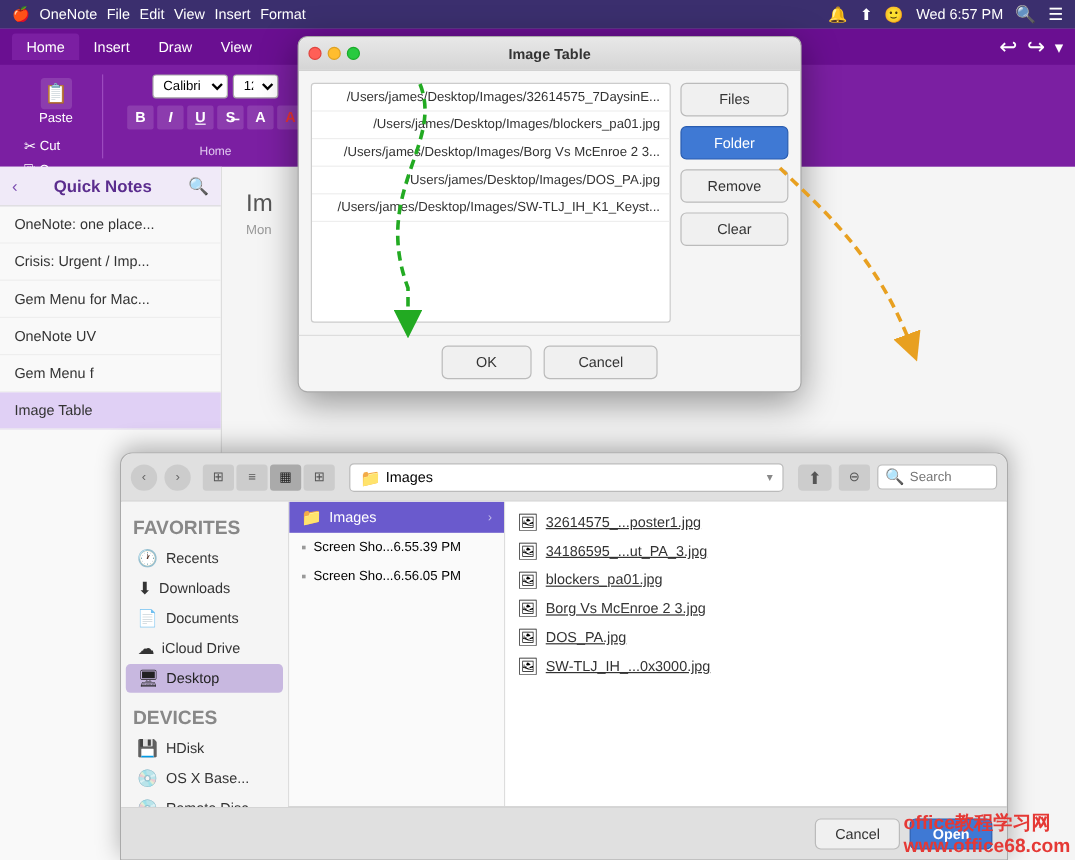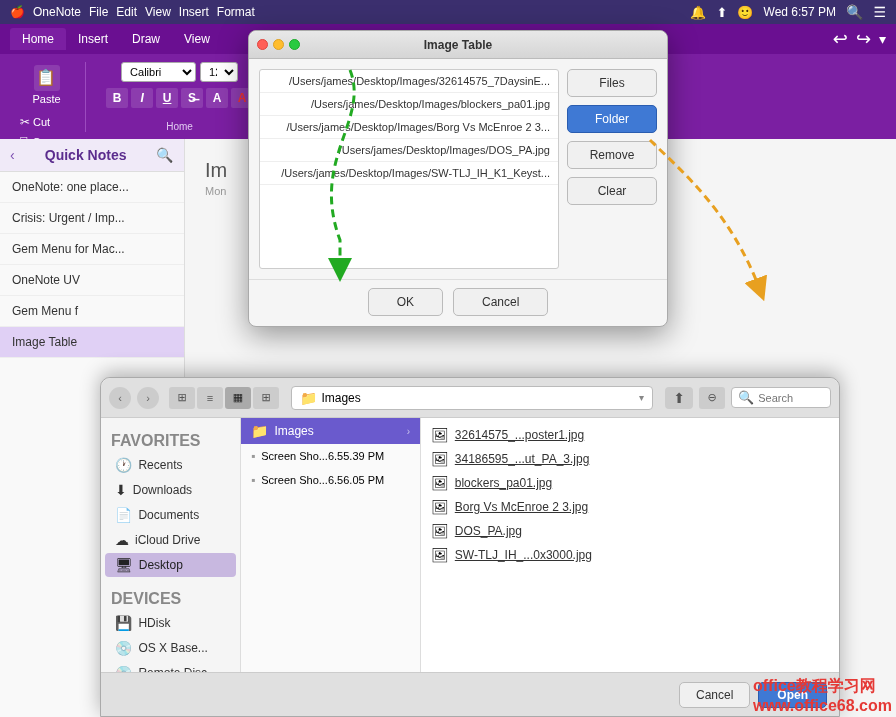--- a/index.html
+++ b/index.html
@@ -128,21 +128,21 @@
     }
     .ribbon-small-icon {
       font-size: 12px;
     }
     .font-select {
       background: #fff;
       border: 1px solid #aaa;
       border-radius: 3px;
       padding: 2px 4px;
       font-size: 11px;
-      width: 75px;
+      width: 63px;
     }
     .font-size-select {
       background: #fff;
       border: 1px solid #aaa;
       border-radius: 3px;
       padding: 2px 4px;
       font-size: 11px;
       width: 38px;
     }
     .format-row {

